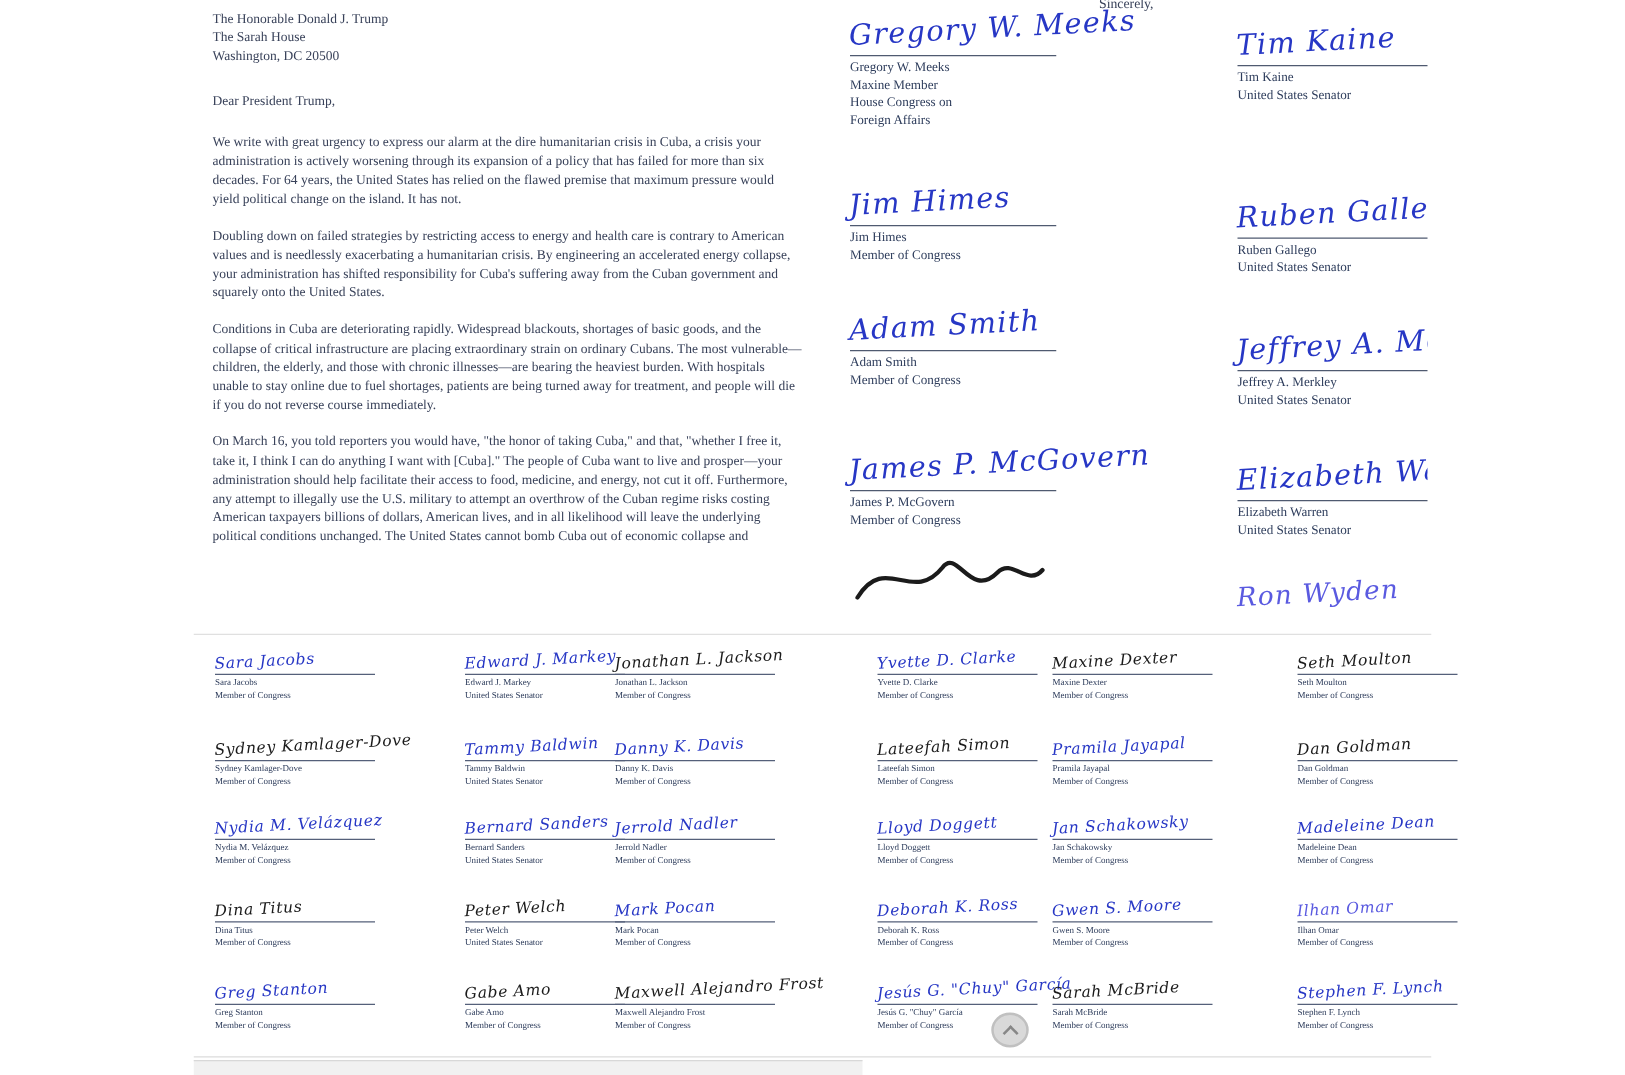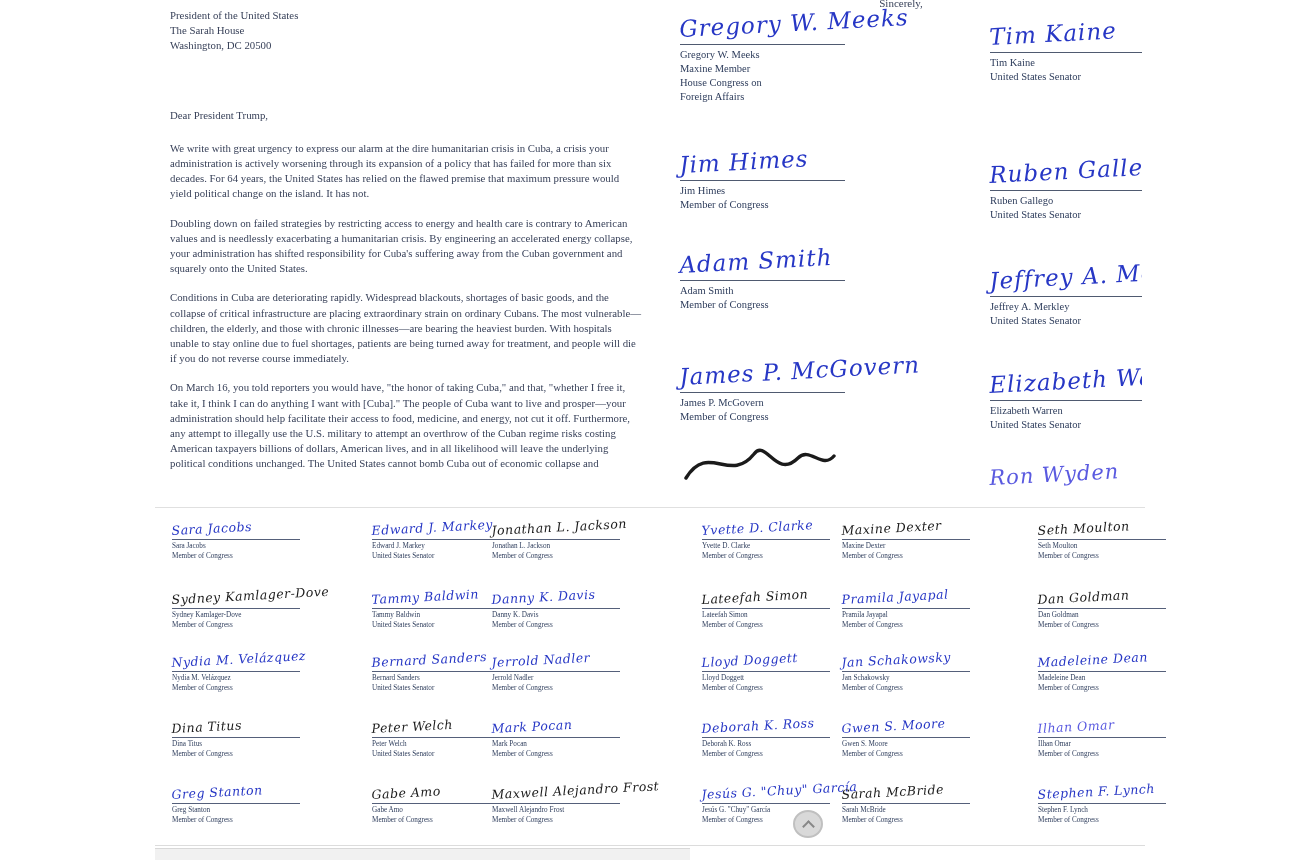--- a/index.html
+++ b/index.html
@@ -2,21 +2,21 @@
 <html><head>
 <meta charset="utf-8">
 <style>
   html,body{margin:0;padding:0;background:#ffffff;width:1300px;height:860px;overflow:hidden;}
   *{box-sizing:border-box;}
   .page{position:absolute;background:#fff;}
   #page1{left:170px;top:0;width:472px;height:505px;overflow:hidden;
          font-family:"Liberation Serif",serif;color:#39425a;font-size:10.8px;line-height:15.2px;}
   #address div{white-space:nowrap;}
   #address{margin-top:8px;}
-  .salutation{margin-top:54px;margin-bottom:18px;}
+  .salutation{margin-top:20px;margin-bottom:18px;}
   .para{margin-bottom:14px;text-align:left;}
   #page2{left:660px;top:0;width:482px;height:505px;overflow:hidden;}
   .closing{position:absolute;left:0;top:-3px;width:100%;text-align:center;
            font-family:"Liberation Serif",serif;font-size:11px;color:#39425a;}
   .sigcell{position:absolute;width:230px;}
   .sig{font-family:"DejaVu Serif",serif;font-style:italic;transform:rotate(-3deg);
        transform-origin:left bottom;white-space:nowrap;}
   .sig-big{font-size:23px;letter-spacing:1px;margin-bottom:2px;}
   .sig-small{font-size:12.5px;letter-spacing:.5px;margin-bottom:1px;}
   .sigline{border-top:1px solid #4f5a70;width:165px;margin:2px 0 3px 0;}
@@ -31,21 +31,21 @@
              background:rgba(210,210,210,.85);border:2px solid #c0c0c0;
              display:flex;align-items:center;justify-content:center;cursor:pointer;}
   #scrolltop .chev{width:9px;height:9px;border-top:2px solid #878787;border-right:2px solid #878787;
              transform:rotate(-45deg);margin-top:4px;}
 </style>
 </head>
 <body>
 
 <div class="page" id="page1">
   <div id="address">
-      <div>President of the United States</div>
+      <div>The Honorable Donald J. Trump</div>
       <div>The Sarah House</div>
       <div>Washington, DC 20500</div>
     </div>
   <div class="salutation">Dear President Trump,</div>
   <div id="letter-body">
       <div class="para">We write with great urgency to express our alarm at the dire humanitarian crisis in Cuba, a crisis your administration is actively worsening through its expansion of a policy that has failed for more than six decades. For 64 years, the United States has relied on the flawed premise that maximum pressure would yield political change on the island. It has not.</div>
       <div class="para">Doubling down on failed strategies by restricting access to energy and health care is contrary to American values and is needlessly exacerbating a humanitarian crisis. By engineering an accelerated energy collapse, your administration has shifted responsibility for Cuba's suffering away from the Cuban government and squarely onto the United States.</div>
       <div class="para">Conditions in Cuba are deteriorating rapidly. Widespread blackouts, shortages of basic goods, and the collapse of critical infrastructure are placing extraordinary strain on ordinary Cubans. The most vulnerable—children, the elderly, and those with chronic illnesses—are bearing the heaviest burden. With hospitals unable to stay online due to fuel shortages, patients are being turned away for treatment, and people will die if you do not reverse course immediately.</div>
       <div class="para">On March 16, you told reporters you would have, "the honor of taking Cuba," and that, "whether I free it, take it, I think I can do anything I want with [Cuba]." The people of Cuba want to live and prosper—your administration should help facilitate their access to food, medicine, and energy, not cut it off. Furthermore, any attempt to illegally use the U.S. military to attempt an overthrow of the Cuban regime risks costing American taxpayers billions of dollars, American lives, and in all likelihood will leave the underlying political conditions unchanged. The United States cannot bomb Cuba out of economic collapse and</div>
     </div>

